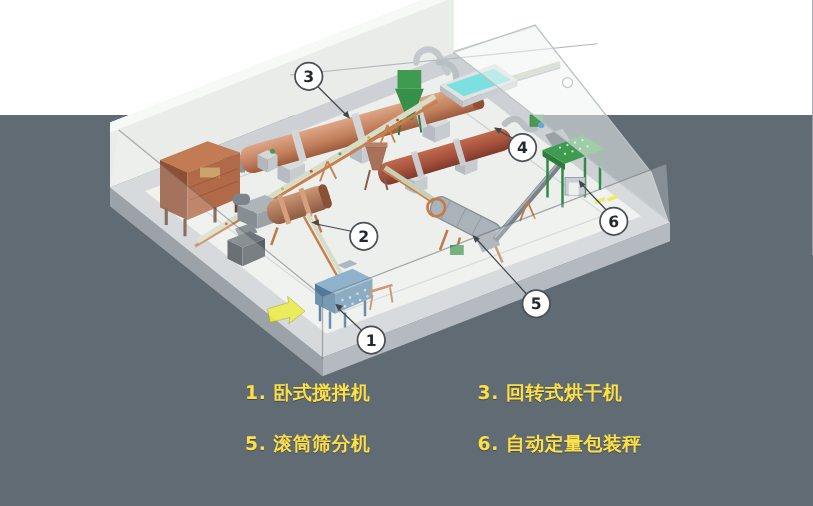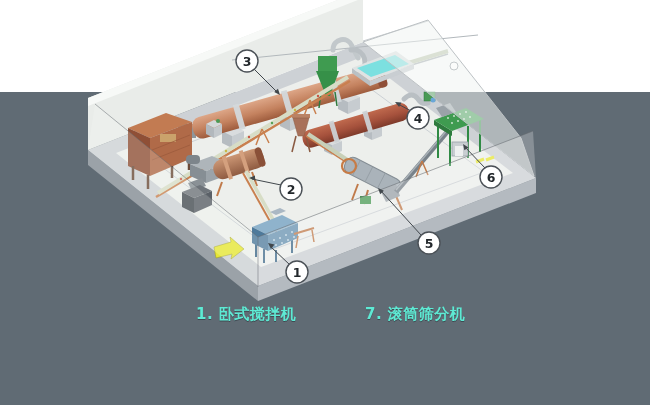--- a/index.html
+++ b/index.html
@@ -3,22 +3,23 @@
 <meta charset="utf-8">
 <style>
   html,body{margin:0;padding:0;}
   body{font-family:"DejaVu Sans","Liberation Sans",sans-serif;}
   .stage{position:relative;width:650px;height:405px;overflow:hidden;background:#606b74;}
   .stage svg{position:absolute;left:0;top:0;}
   .legend{
     position:absolute;left:196px;top:302px;
     display:grid;grid-template-columns:169px max-content;
     grid-auto-rows:24px;align-items:center;
-    font-size:15px;font-weight:bold;color:#5eead4;letter-spacing:.5px;
+    font-size:15px;font-weight:bold;color:#fde047;letter-spacing:.5px;
     text-shadow:0 1px 0 rgba(40,46,52,.55);
+    gap:17px;
   }
   .callout-num{font-size:12.5px;font-weight:bold;fill:#23282c;}
 </style>
 </head>
 <body>
 
 <div class="stage">
 <svg width="650" height="405" viewBox="0 0 650 405">
   <defs>
     <linearGradient id="gDryer" x1="0" y1="0" x2="0" y2="1">
@@ -300,15 +301,17 @@
     <text x="418" y="122.5" text-anchor="middle" class="callout-num">4</text>
     <circle cx="429" cy="243" r="11" fill="#ffffff" stroke="#4a5056" stroke-width="1.4"></circle>
     <text x="429" y="247.5" text-anchor="middle" class="callout-num">5</text>
     <circle cx="491" cy="177" r="11" fill="#ffffff" stroke="#4a5056" stroke-width="1.4"></circle>
     <text x="491" y="181.5" text-anchor="middle" class="callout-num">6</text>
   </g>
 </svg>
 
   <div class="legend">
     <div>1. 卧式搅拌机</div>
-    <div>7. 滚筒筛分机</div>
+    <div>3. 回转式烘干机</div>
+    <div>5. 滚筒筛分机</div>
+    <div>6. 自动定量包装秤</div>
   </div>
 </div>
 
 </body></html>

